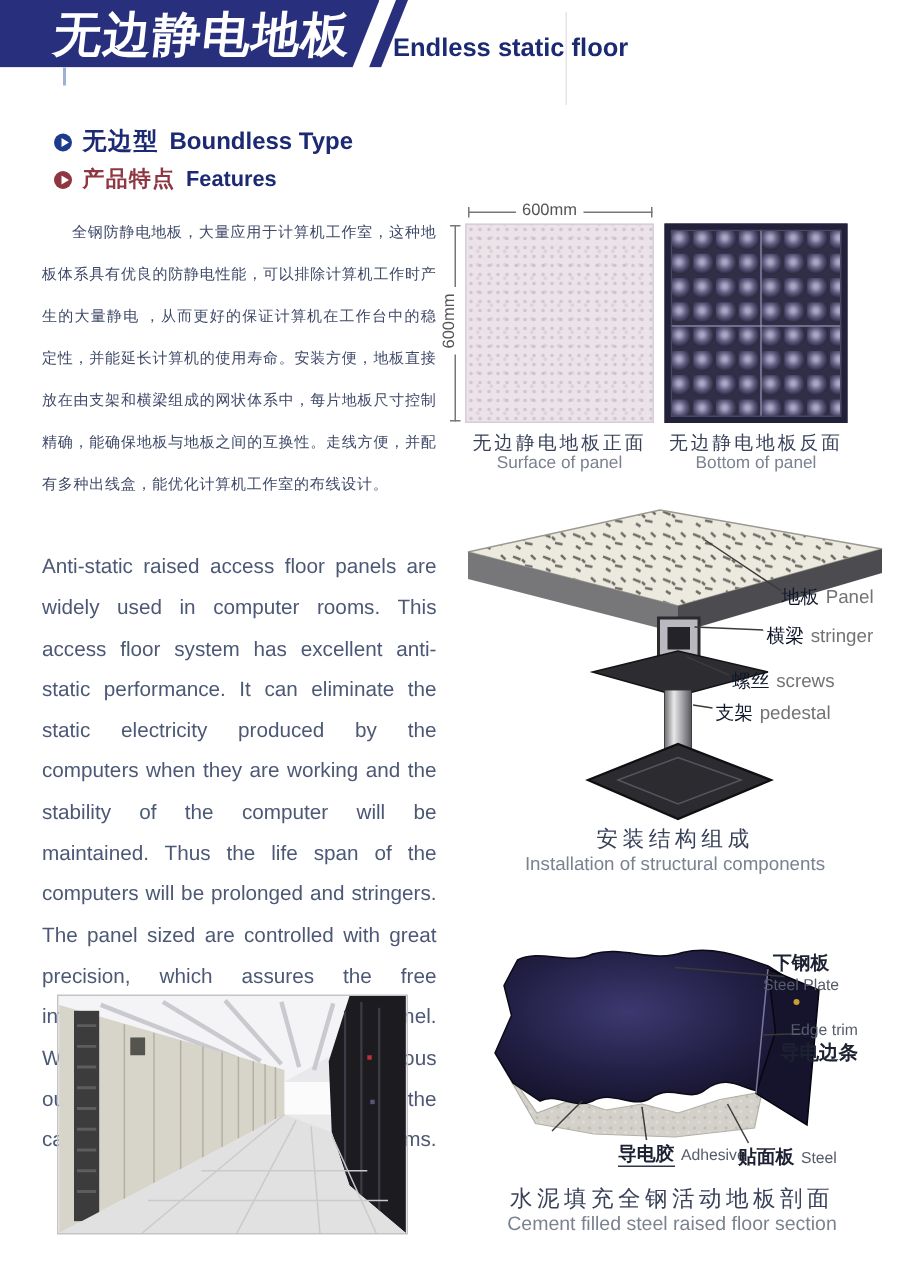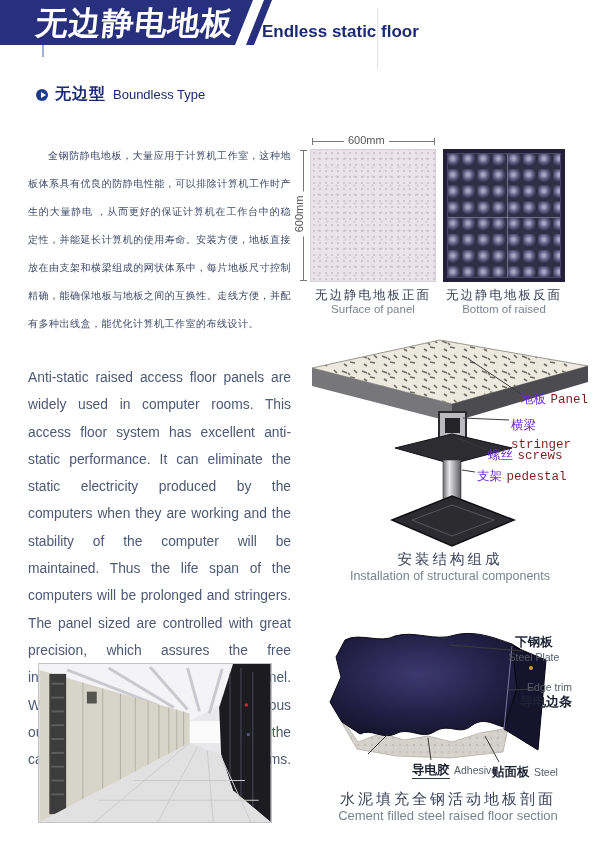--- a/index.html
+++ b/index.html
@@ -40,21 +40,21 @@
   .bullet {
     width:12px; height:12px; border-radius:50%; position:relative; flex:0 0 12px;
   }
   .bullet.blue { background: var(--bullet-blue, #1d3a8c); }
   .bullet.red  { background: var(--heading-red, #8e3742); }
   .bullet::after {
     content:""; position:absolute; left:4.5px; top:3px;
     border-left:5px solid #ffffff; border-top:3px solid transparent; border-bottom:3px solid transparent;
   }
   .h1-cn { font-size:16px; font-weight:bold; color:var(--heading,#1c2a74); letter-spacing:1px; }
-  .h1-en { font-size:13px; font-weight:normal; color:var(--heading,#1c2a74); }
+  .h1-en { font-size:16px; font-weight:bold; color:var(--heading,#1c2a74); }
   .h2-cn { font-size:14.5px; font-weight:bold; color:var(--heading-red,#8e3742); letter-spacing:1px; }
   .h2-en { font-size:14.5px; font-weight:bold; color:var(--heading,#1c2a74); }
 
   
   .para-cn {
     left:28px; top:142px; width:263px;
     font-size:10px; line-height:28px; color:var(--body,#3f4a68);
     text-align: justify; text-indent: 2em; letter-spacing:0.5px;
   }
   .para-en {
@@ -101,22 +101,22 @@
     background-size: 100% 100%, 100% 100%, 15.2px 16.2px;
     border:4px solid #23203a;
     box-shadow: inset 0 0 0 1px #4b4866;
   }
 
   .cap-cn { font-size:12.5px; color:var(--caption,#39415a); letter-spacing:2px; white-space:nowrap; }
   .cap-en { font-size:11.5px; color:var(--caption-muted,#7b8290); white-space:nowrap; }
   .t-center { text-align:center; }
 
   
-  .fig-label-cn { font-size:12.5px; color:#6d28d9; white-space:nowrap;margin-top:26px; }
-  .fig-label-en { font-size:12.5px; color:#7f1d1d;font-family:Liberation Mono, monospace; }
+  .fig-label-cn { font-size:12.5px; color:#0f172a; white-space:nowrap;margin-top:26px; }
+  .fig-label-en { font-size:12.5px; color:#737373; }
   .sec-label-cn { font-size:12.5px; font-weight:bold; color:#1d2232; white-space:nowrap; }
   .sec-label-en { font-size:10.5px; color:#565c6a; white-space:nowrap; }
   .underlined { border-bottom:1px solid #30364a; padding-bottom:1px; }
 
   .fig-cap-cn { font-size:14.5px; color:var(--caption,#39415a); letter-spacing:3px; white-space:nowrap; }
   .fig-cap-en { font-size:12.5px; color:var(--caption-muted,#5d6578); white-space:nowrap; }
 </style>
 </head>
 <body>
 
@@ -127,36 +127,41 @@
   <div class="abs banner-cn">无边静电地板</div>
   <div class="abs banner-en">Endless static floor</div>
   <div class="abs fold-line"></div>
   <div class="abs blue-tick"></div>
 
   <div class="abs h-row" style="left:36px; top:84px;">
     <span class="bullet blue"></span>
     <span class="h1-cn">无边型</span>
     <span class="h1-en">Boundless Type</span>
   </div>
+  <div class="abs h-row" style="left:36px; top:110px;">
+    <span class="bullet red"></span>
+    <span class="h2-cn">产品特点</span>
+    <span class="h2-en">Features</span>
+  </div>
 
   <div class="abs para-cn">全钢防静电地板，大量应用于计算机工作室，这种地板体系具有优良的防静电性能，可以排除计算机工作时产生的大量静电 ，从而更好的保证计算机在工作台中的稳定性，并能延长计算机的使用寿命。安装方便，地板直接放在由支架和横梁组成的网状体系中，每片地板尺寸控制精确，能确保地板与地板之间的互换性。走线方便，并配有多种出线盒，能优化计算机工作室的布线设计。</div>
   <div class="abs para-en">Anti-static raised access floor panels are widely used in computer rooms. This access floor system has excellent anti-static performance. It can eliminate the static electricity produced by the computers when they are working and the stability of the computer will be maintained. Thus the life span of the computers will be prolonged and stringers. The panel sized are controlled with great precision, which assures the free interchange between panel. Withconvenient wire layout and various outlet boxes, the system can optimize the cabling in computer rooms.</div>
 
   <div class="abs dim-h"></div>
   <div class="abs dim-h-label">600mm</div>
   <div class="abs dim-v"></div>
   <div class="abs dim-v-label">600mm</div>
 
   <div class="abs panel-surface"></div>
   <div class="abs panel-bottom"></div>
 
   <div class="abs t-center cap-cn" style="left:300px; top:287px; width:146px;">无边静电地板正面</div>
   <div class="abs t-center cap-en" style="left:300px; top:303px; width:146px;">Surface of panel</div>
   <div class="abs t-center cap-cn" style="left:433px; top:287px; width:142px;">无边静电地板反面</div>
-  <div class="abs t-center cap-en" style="left:433px; top:303px; width:142px;">Bottom of raised</div>
+  <div class="abs t-center cap-en" style="left:433px; top:303px; width:142px;">Bottom of panel</div>
 
   <svg class="abs" style="left:300px; top:338px;" width="300" height="250" viewBox="0 0 300 250">
     <defs>
       <pattern id="marble" width="20" height="15" patternUnits="userSpaceOnUse">
         <rect width="20" height="15" fill="#eceadf"></rect>
         <path d="M2 3 l5 2 M10 9 l5 1 M14 2 l3 3 M4 11 l3 2 M8 5 l2 2" stroke="#43423c" stroke-width="1.7" opacity="0.75" fill="none"></path>
       </pattern>
       <linearGradient id="metal" x1="0" y1="0" x2="1" y2="0">
         <stop offset="0" stop-color="#6d6d70"></stop>
           <stop offset="0.35" stop-color="#e8e8ea"></stop>

